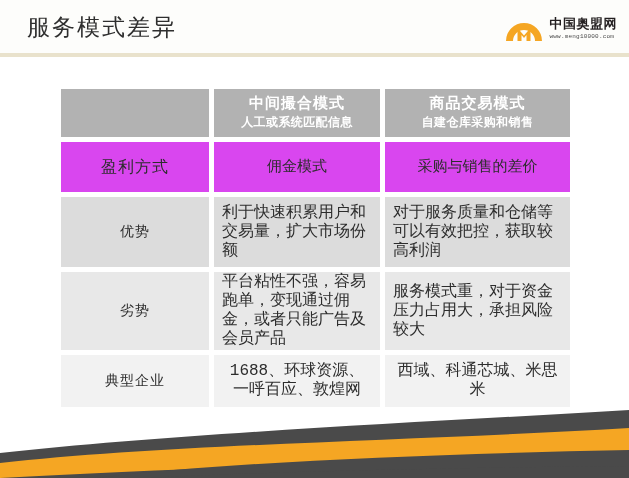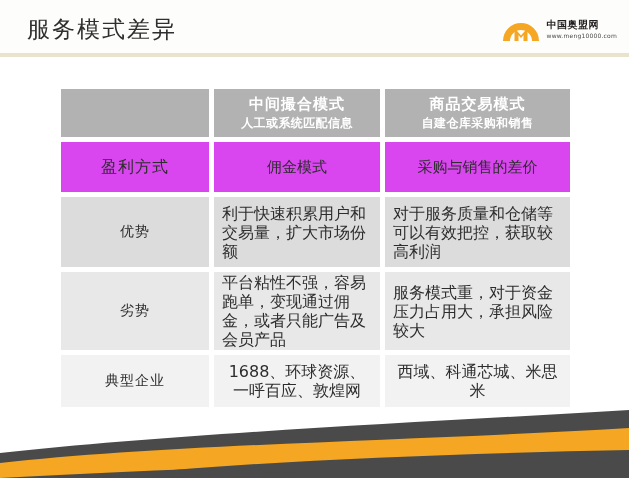--- a/index.html
+++ b/index.html
@@ -14,20 +14,21 @@
     overflow: hidden;
     position: relative;
   }
 
   
   #slide {
     position: absolute;
     inset: 0;
     background: #ffffff;
     overflow: hidden;
+    font-family: Liberation Mono, monospace;
   }
 
   
   #header {
     position: absolute;
     left: 0;
     top: 0;
     width: 629px;
     height: 57px;
     background: #ffffff;
@@ -76,21 +77,21 @@
     flex: none;
     display: block;
   }
   #logo-text {
     display: flex;
     flex-direction: column;
     justify-content: center;
     line-height: 1;
   }
   #logo-name {
-    font-size: 10px;
+    font-size: 13px;
     font-weight: bold;
     color: #231f20;
     letter-spacing: 0.5px;
     white-space: nowrap;
   }
   #logo-url {
     font-size: 6px;
     color: #4a4a4a;
     letter-spacing: 0.2px;
     margin-top: 3px;

